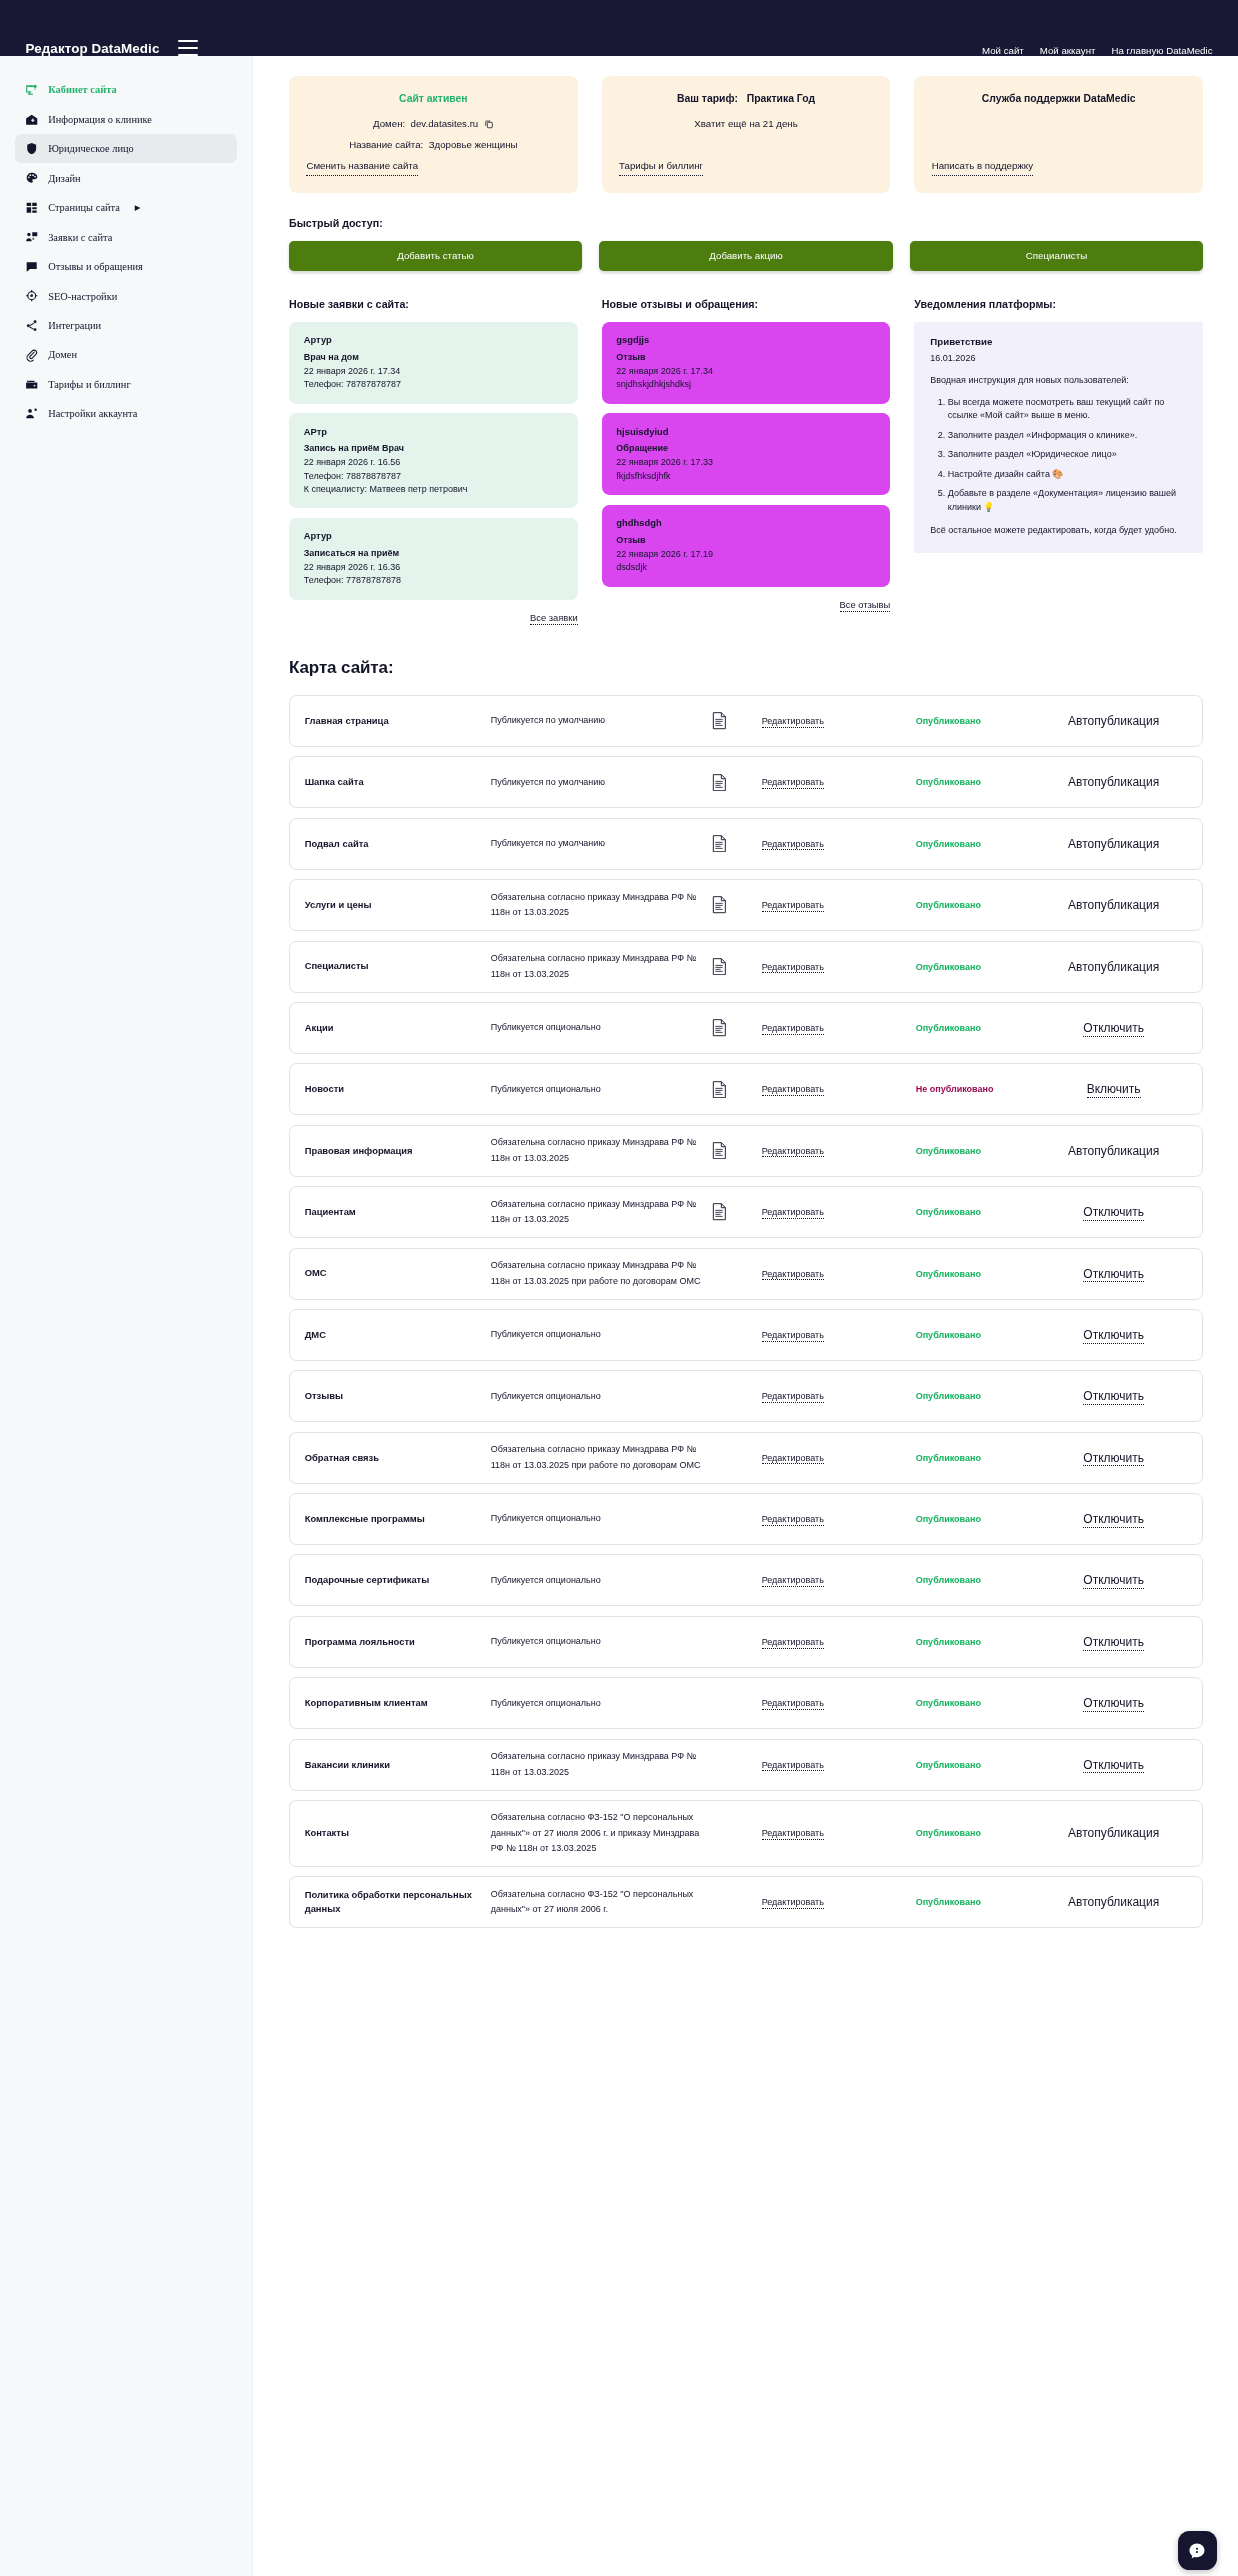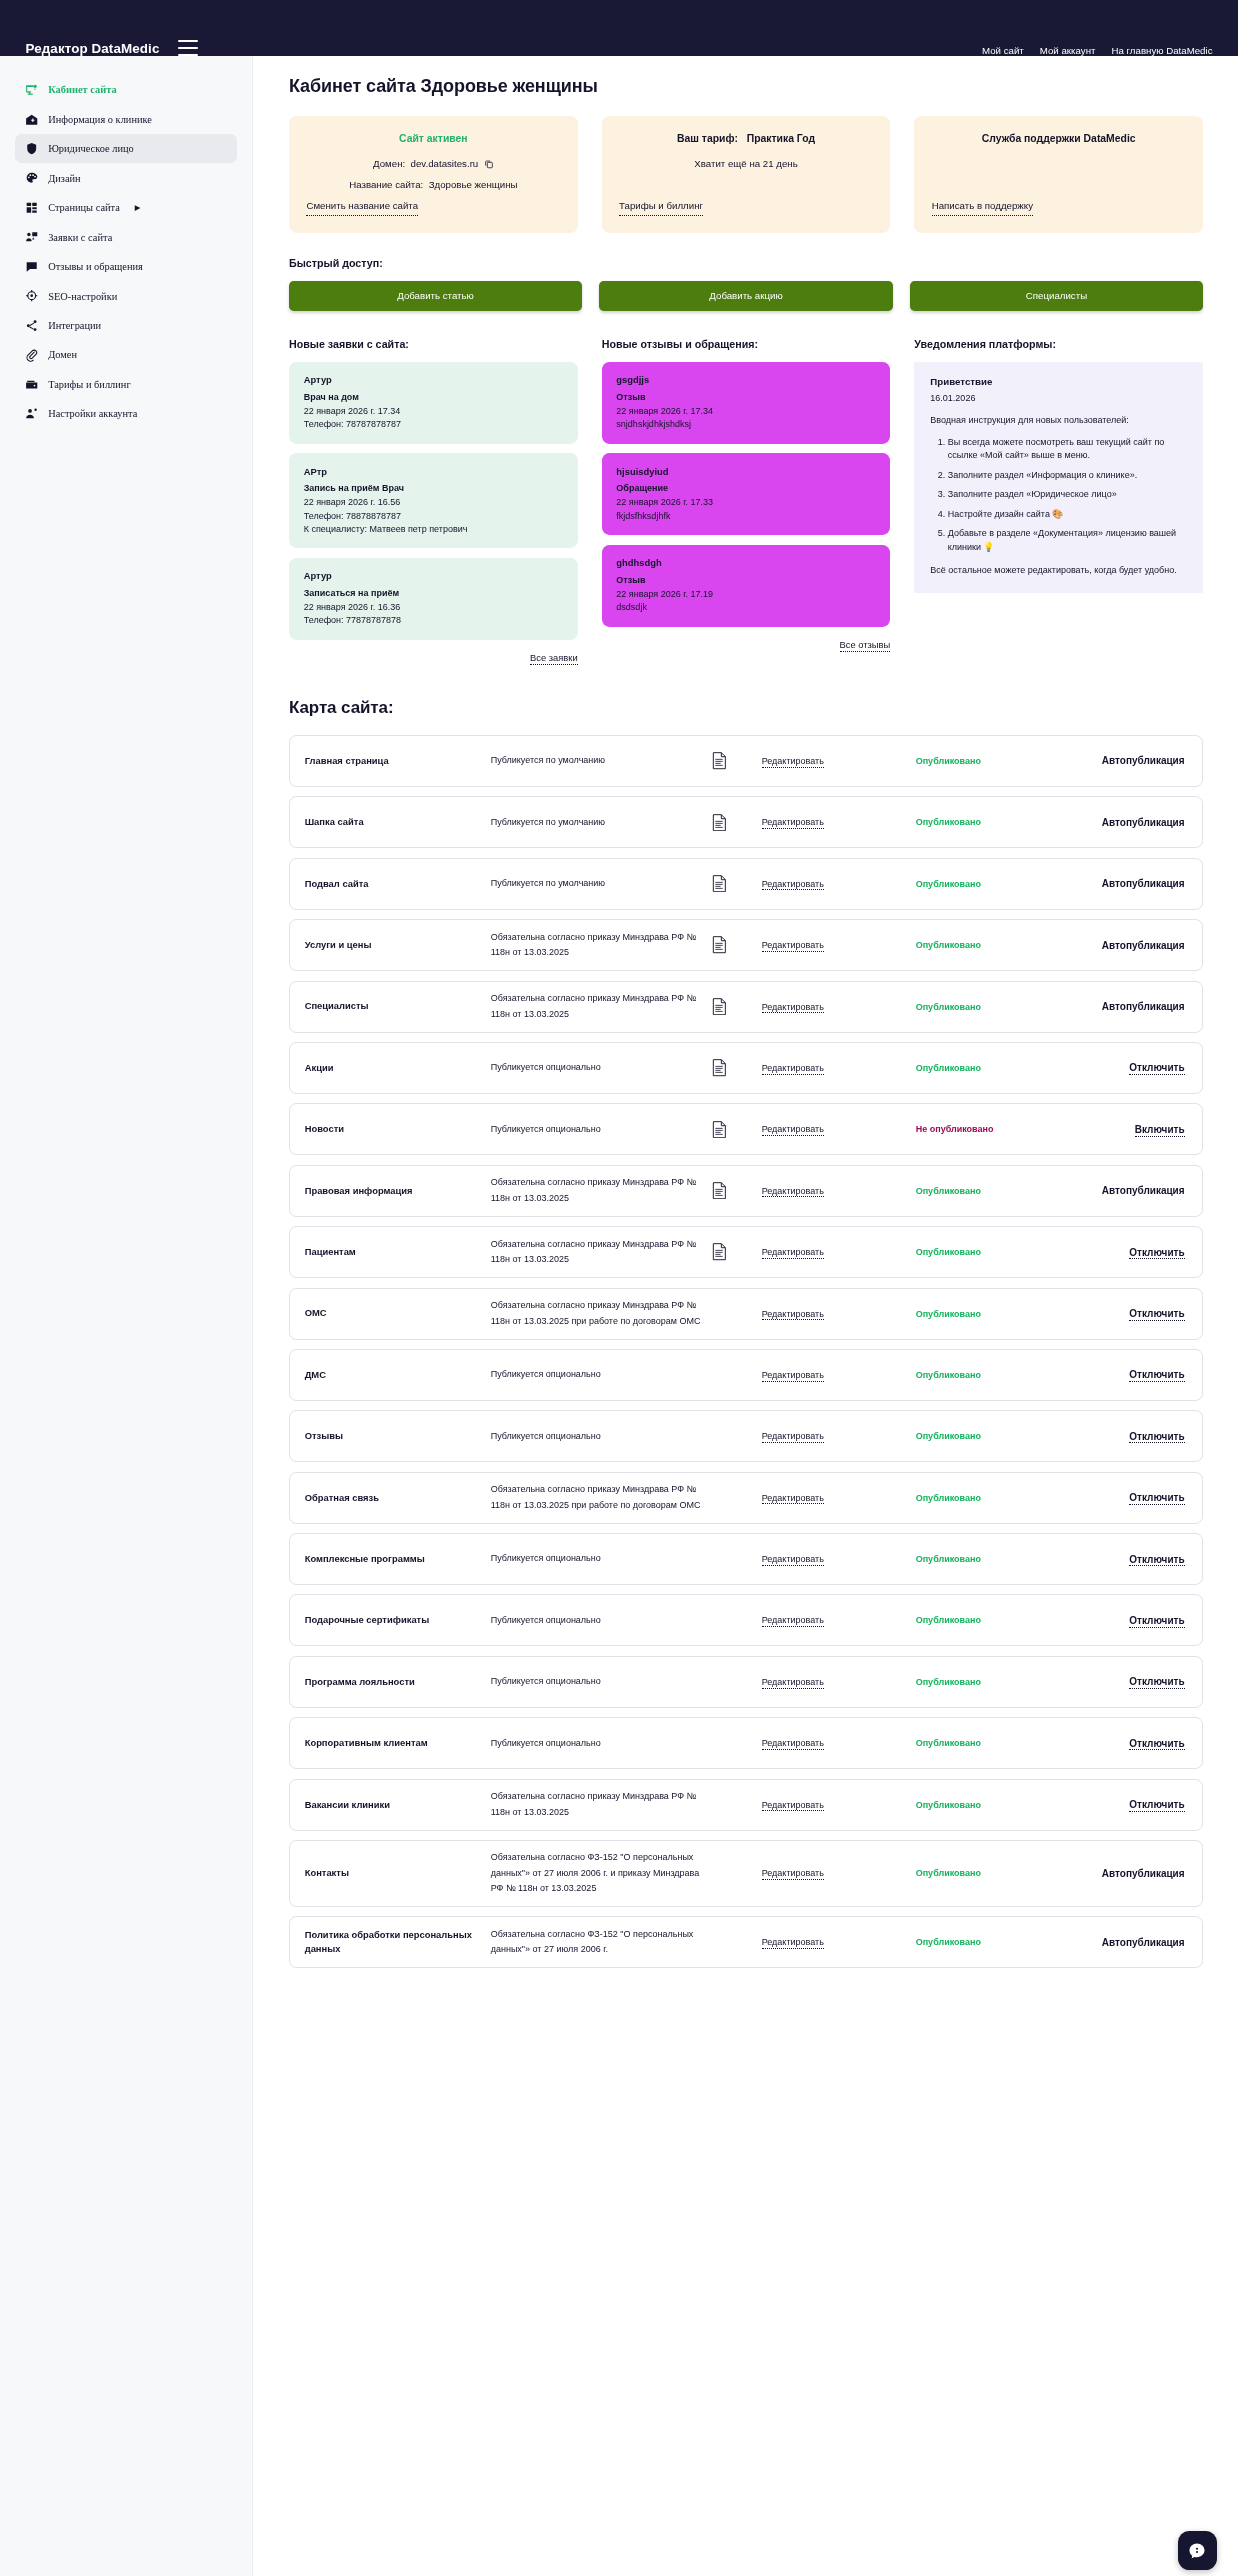--- a/index.html
+++ b/index.html
@@ -187,21 +187,21 @@
   .c-edit  { flex: 0 0 154px; }
   .c-edit span {
     border-bottom: 1px dotted #14142b;
     cursor: pointer;
     font-size: 9px;
     padding-bottom: 0.7px;
   }
   .c-status { flex: 0 0 127px; font-weight: 700; font-size: 9px; }
   .c-status.pub  { color: #14b35e; }
   .c-status.unpub{ color: #9c0b54; }
-  .c-action { flex: 1 1 auto; font-size: 10px; text-align: right; font-weight: bold; }
+  .c-action { flex: 1 1 auto; font-size: 12px; text-align: center; }
   .c-action.link span {
     border-bottom: 1px dotted #14142b;
     cursor: pointer;
     padding-bottom: 0.7px;
   }
 
   
   .chat-widget {
     position: absolute;
     right: 21.4px;
@@ -353,21 +353,20 @@
             <circle cx="19" cy="5" r="2.2"></circle>
           </svg>
       </span>
       <span>Настройки аккаунта</span>
     </div>
 
   </aside>
 
   <main class="main">
 
-    <h1 class="page-title">Кабинет сайта Здоровье женщины</h1>
 
     <div class="info-row">
 
       <div class="info-card">
         <div class="ic-title green">Сайт активен</div>
         <div class="ic-line">
           <span>Домен:</span>
           <span>dev.datasites.ru</span>
           <span class="copy-ico">
             <svg viewBox="0 0 24 24" fill="none" stroke="#14142b" stroke-width="1.9">

